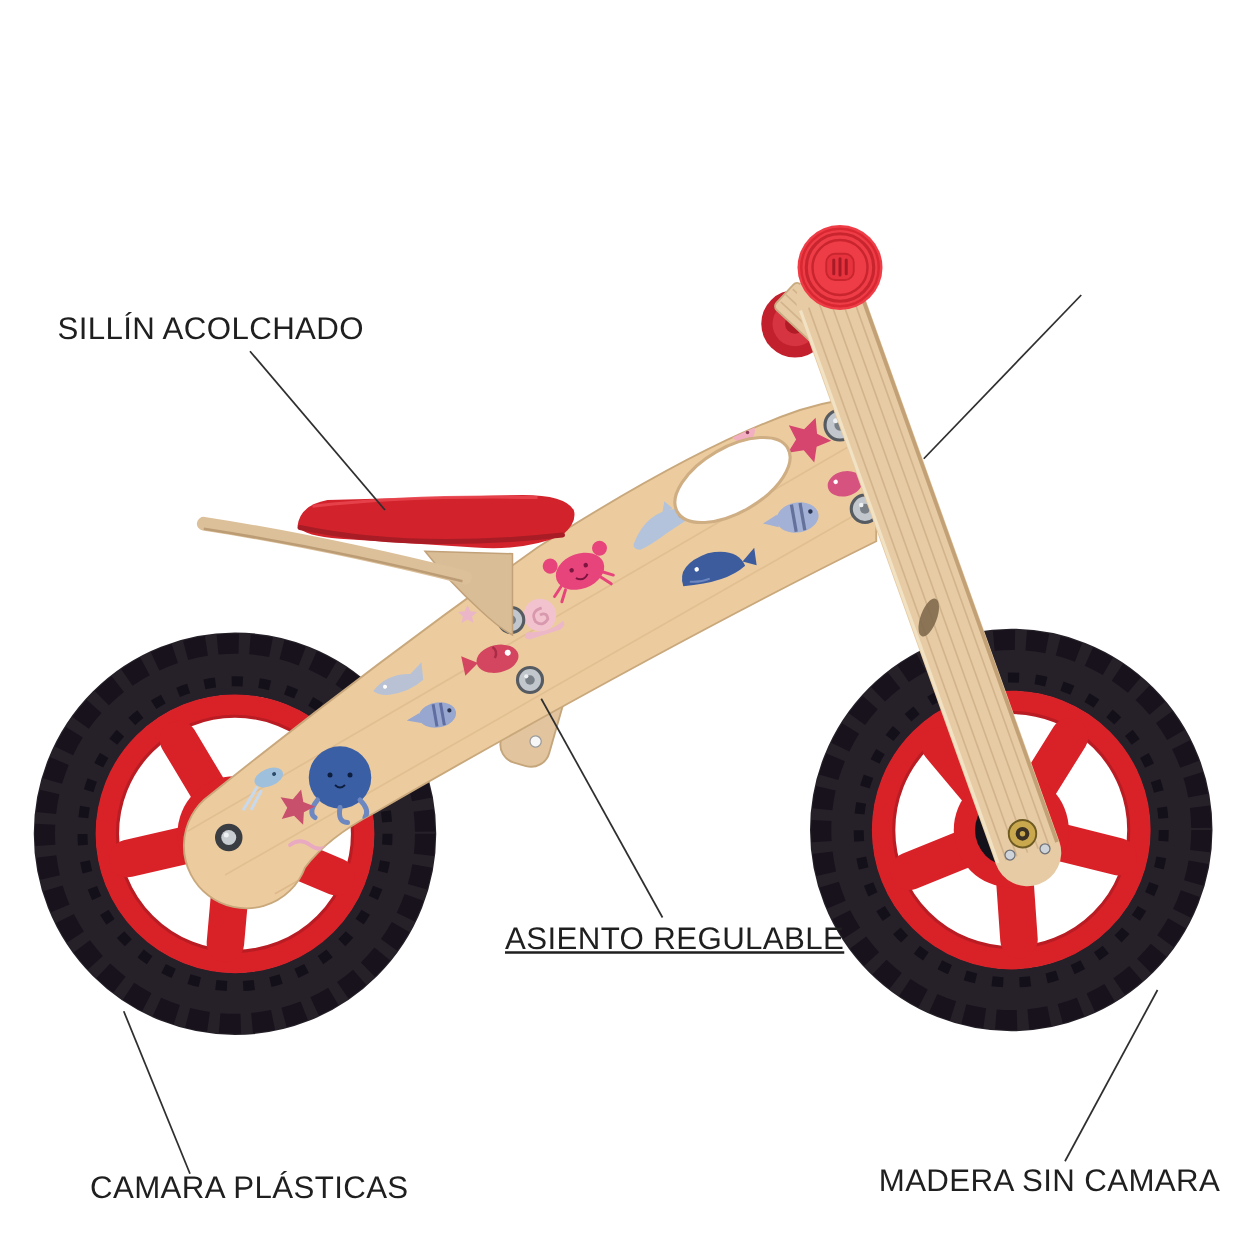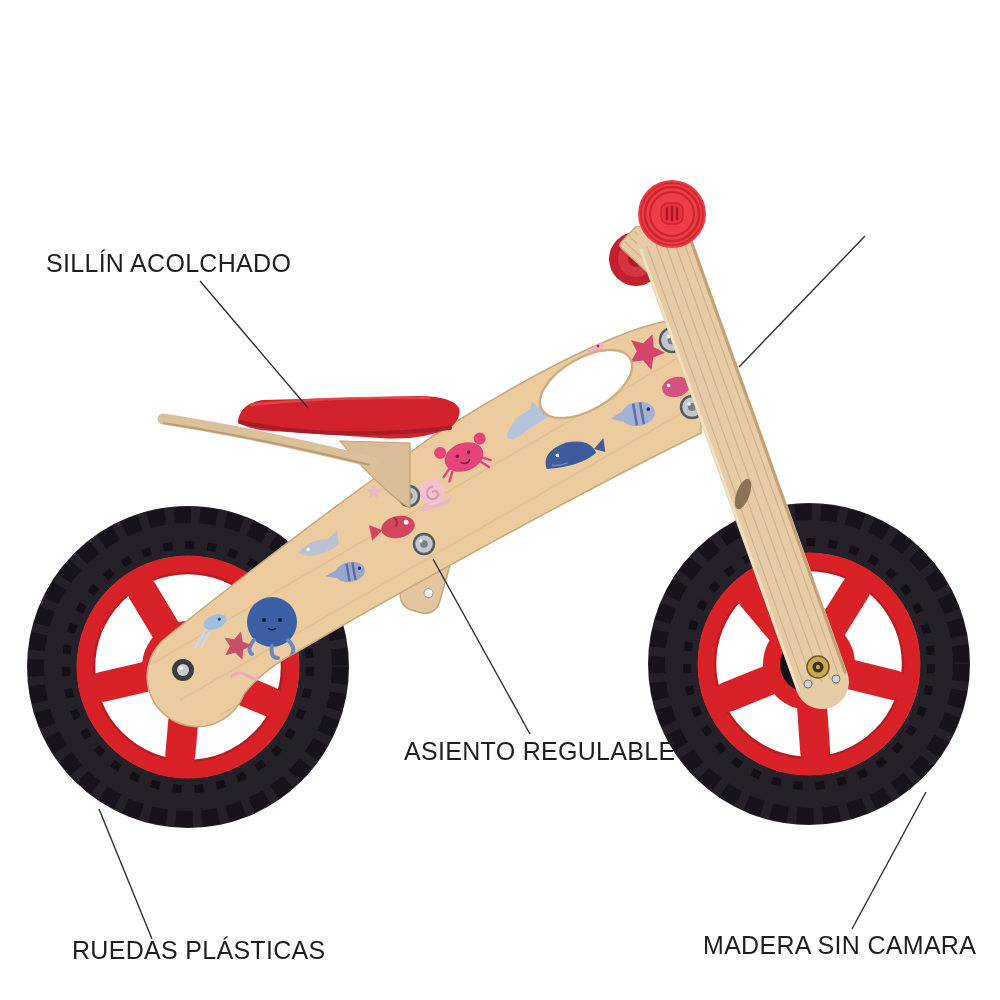--- a/index.html
+++ b/index.html
@@ -253,18 +253,18 @@
     <line x1="865" y1="236" x2="739" y2="367"></line>
     <line x1="433" y1="559" x2="530" y2="734"></line>
     <line x1="99" y1="809" x2="152" y2="939"></line>
     <line x1="926" y1="792" x2="852" y2="929"></line>
   </g>
 </svg>
 
   <div class="label" id="label-saddle" style="left:46px;top:249px;">SILLÍN ACOLCHADO</div>
 
 
-  <div class="label" id="label-seat" style="left:404px;top:737px;">ASIENTO REGULABLE</div>
-
-  <div class="label" id="label-rims" style="left:72px;top:936px;">RUEDAS PLÁSTICAS</div>
+  <div class="label" id="label-seat" style="left:404px;top:737px;text-decoration:underline;">ASIENTO REGULABLE</div>
+
+  <div class="label" id="label-rims" style="left:72px;top:936px;">CAMARA PLÁSTICAS</div>
 
   <div class="label" id="label-wheels" style="left:703px;top:931px;">MADERA SIN CAMARA</div>
 </div>
 
 </body></html>

